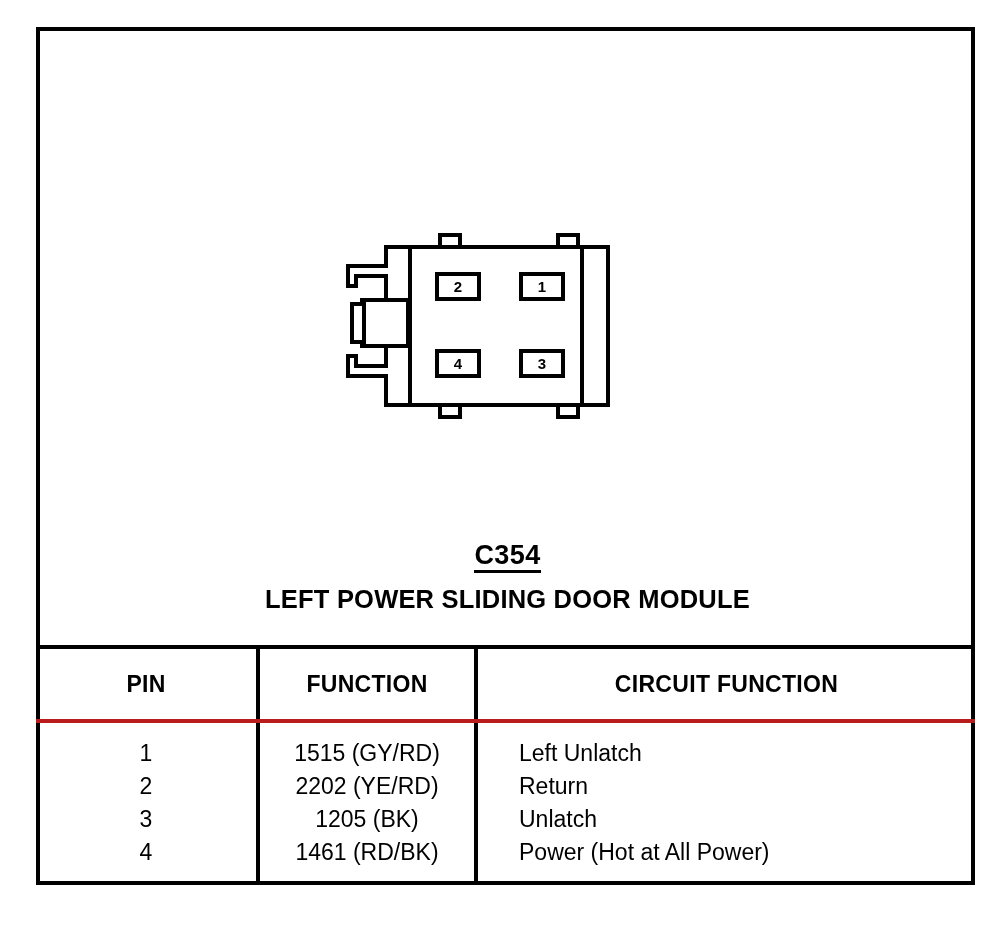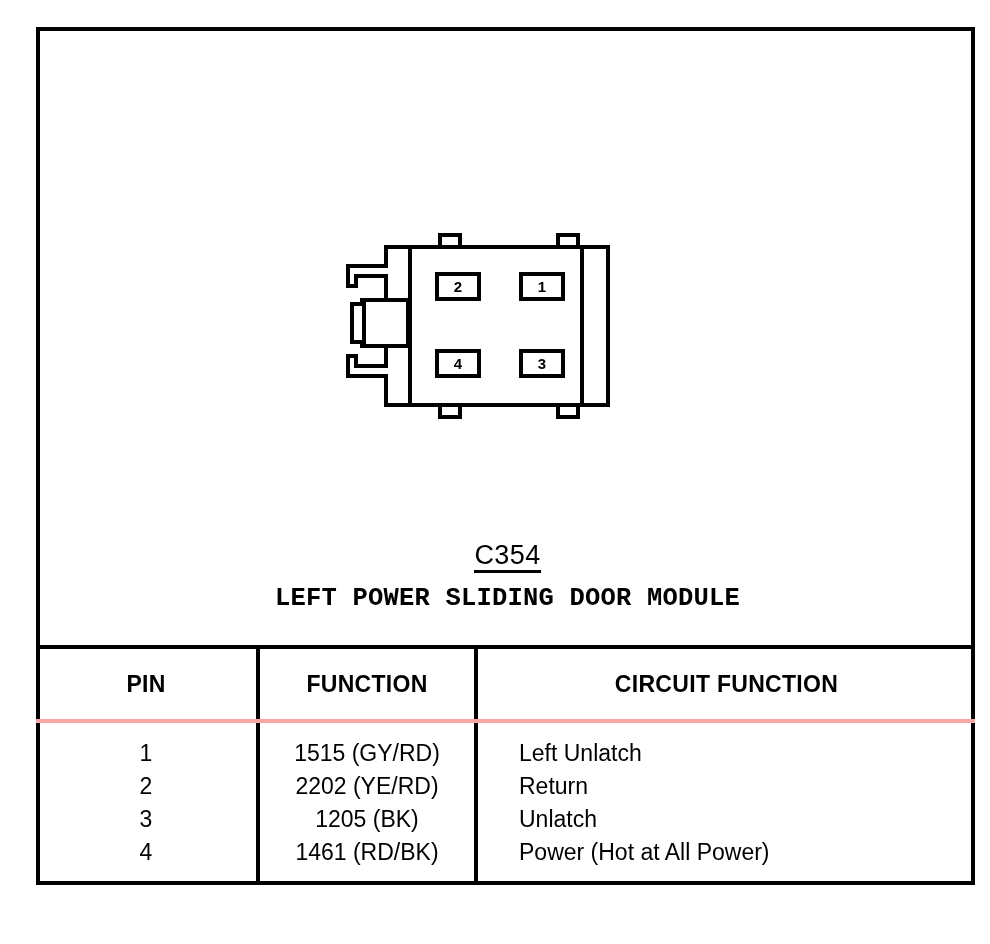--- a/index.html
+++ b/index.html
@@ -44,53 +44,52 @@
   
   #title-block {
     position: absolute;
     left: 0;
     top: 510px;
     width: 935px;
     text-align: center;
   }
   #connector-id {
     font-size: 27px;
-    font-weight: normal;
+    font-weight: bold;
     letter-spacing: 0.4px;
     display: inline-block;
     border-bottom: 3px solid #000;
     padding-bottom: 1px;
     line-height: 1.05;
   }
   #connector-name {
     margin-top: 13px;
     font-size: 25.5px;
     font-weight: bold;
     letter-spacing: 0.2px;
     line-height: 1.05;
-    font-family: Liberation Mono, monospace;
   }
 
   
   #pin-table {
     position: absolute;
     left: -4px;
     top: 614px;
     width: 939px;
     border-collapse: collapse;
     table-layout: fixed;
     box-sizing: border-box;
   }
   #pin-table col.c-pin      { width: 222px; }
   #pin-table col.c-circuit  { width: 218px; }
   #pin-table col.c-function { width: 499px; }
 
   #pin-table thead th {
     border-top: 4px solid #000;
-    border-bottom: 4px solid #fca5a5;
+    border-bottom: 4px solid #b91c1c;
     font-size: 23px;
     font-weight: bold;
     letter-spacing: 0.3px;
     height: 70px;
     vertical-align: middle;
     text-align: center;
     padding: 0;
   }
   #pin-table thead th.col-pin,
   #pin-table thead th.col-circuit { border-right: 4px solid #000; }

